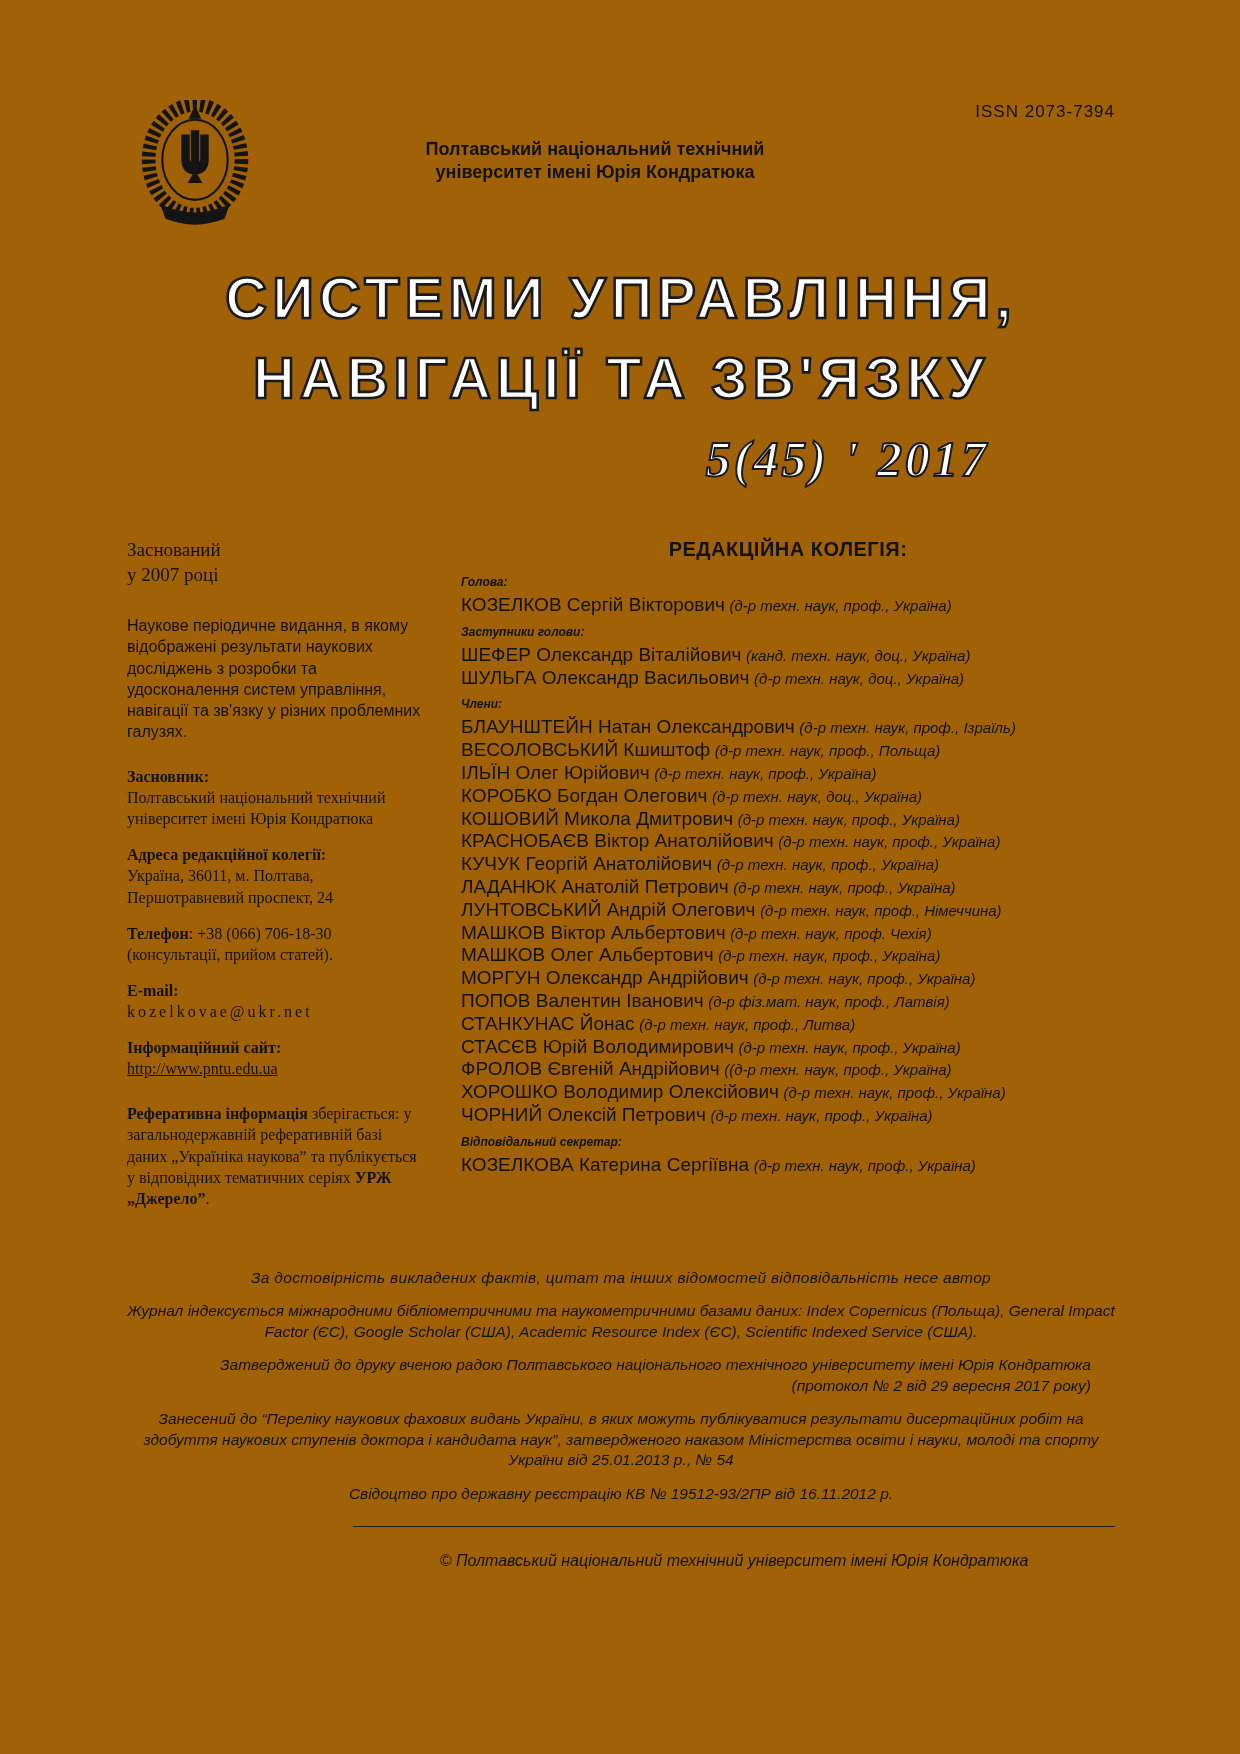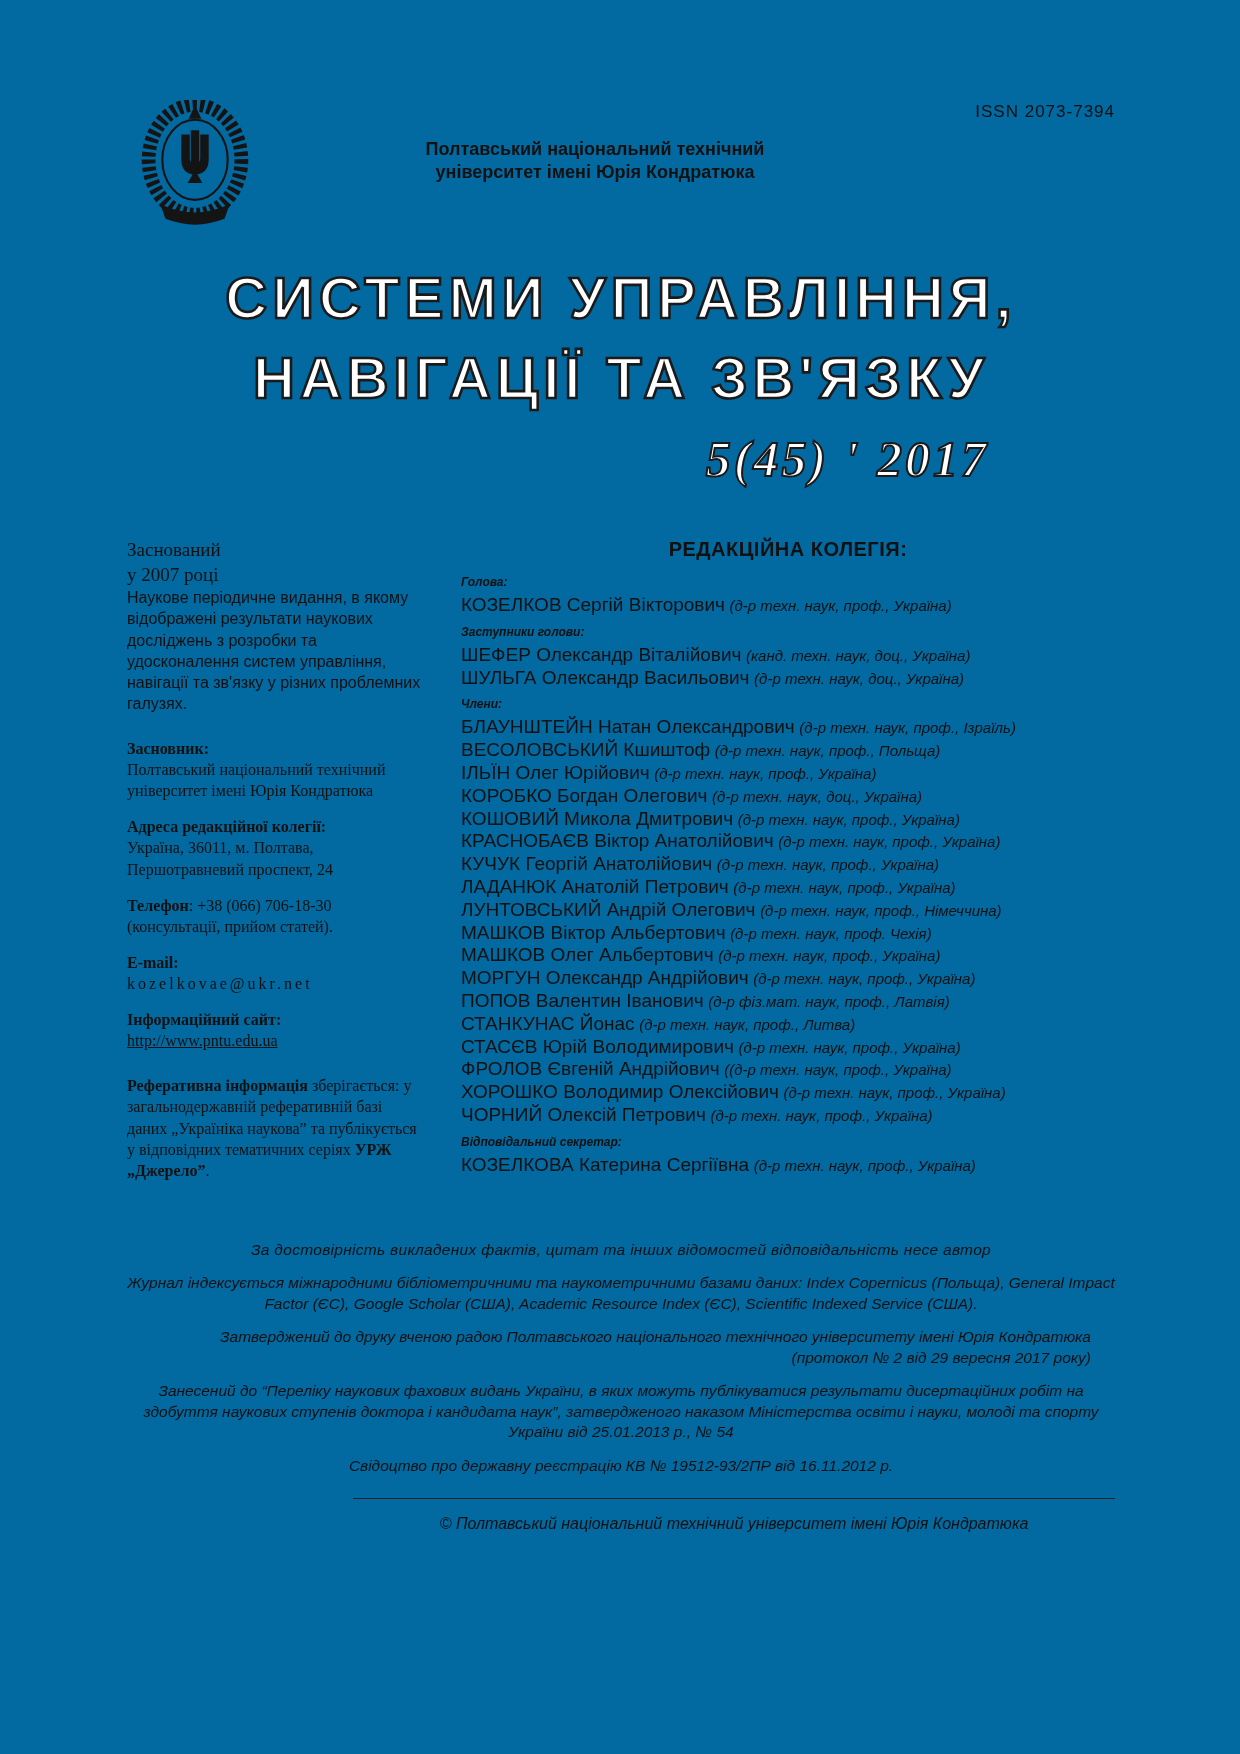--- a/index.html
+++ b/index.html
@@ -7,21 +7,21 @@
   body {
     width:1240px; height:1754px;
     font-family:"Liberation Sans", sans-serif;
     color:#111;
     -webkit-font-smoothing:antialiased;
   }
   .page {
     width:1240px; height:1754px;
     padding:96px 125px 0 127px;
     position:relative; overflow:hidden;
-    background:#0369a1;
+    background:#a16207;
   }
 
   
   .header { position:relative; height:442px; }
   .issn {
     position:absolute; top:6px; right:0;
     font-size:17px; letter-spacing:1px;
   }
   .logo { position:absolute; top:4px; left:10px; width:116px; height:128px; }
   .univ {
@@ -47,21 +47,21 @@
     color:#fff;
     white-space:nowrap;
   }
 
   
   .cols { display:flex; gap:36px; }
   .left-col { flex:0 0 298px; width:298px; font-size:16px; line-height:1.32; }
   .left-col .blk { margin-bottom:15px;font-family:Liberation Serif, serif; }
   .founded {
     font-family:"Liberation Serif", serif;
-    font-size:19px; line-height:1.3; 
+    font-size:19px; line-height:1.3; margin-bottom:28px;
   }
   .about { margin-bottom:24px; }
   .blk b.lbl { display:block; }
   .email-val { letter-spacing:3px; }
   .site-link { color:#111; text-decoration:underline; }
   .abstract b { font-weight:700; }
 
   .right-col { flex:1; font-size:16.5px; }
   .board-heading { text-align:center; font-weight:700; font-size:20px; margin-bottom:10px; letter-spacing:0.5px; }
   .role-label { font-weight:700; font-style:italic; font-size:12px; line-height:23px; margin-top:4px; }
@@ -71,21 +71,21 @@
 
   
   .footer { margin-top:44px; text-align:center; font-style:italic; font-size:15.5px; line-height:1.32; }
   .footer p { margin-bottom:13px; }
   .f-disclaimer { letter-spacing:0.3px; }
   .f-narrow { max-width:940px; margin-left:auto; margin-right:auto;text-align:right; }
   .copyright-block {
     margin-top:22px; margin-left:auto; margin-right:0;
     width:762px;
     border-top:1.6px solid #222;
-    padding-top:14px;
+    padding-top:23px;
     text-align:center; font-style:italic; font-size:16px;
   }
 </style>
 </head>
 <body>
 
 <div class="page">
 
   <div class="header">
     <div class="issn">ISSN  2073-7394</div>

